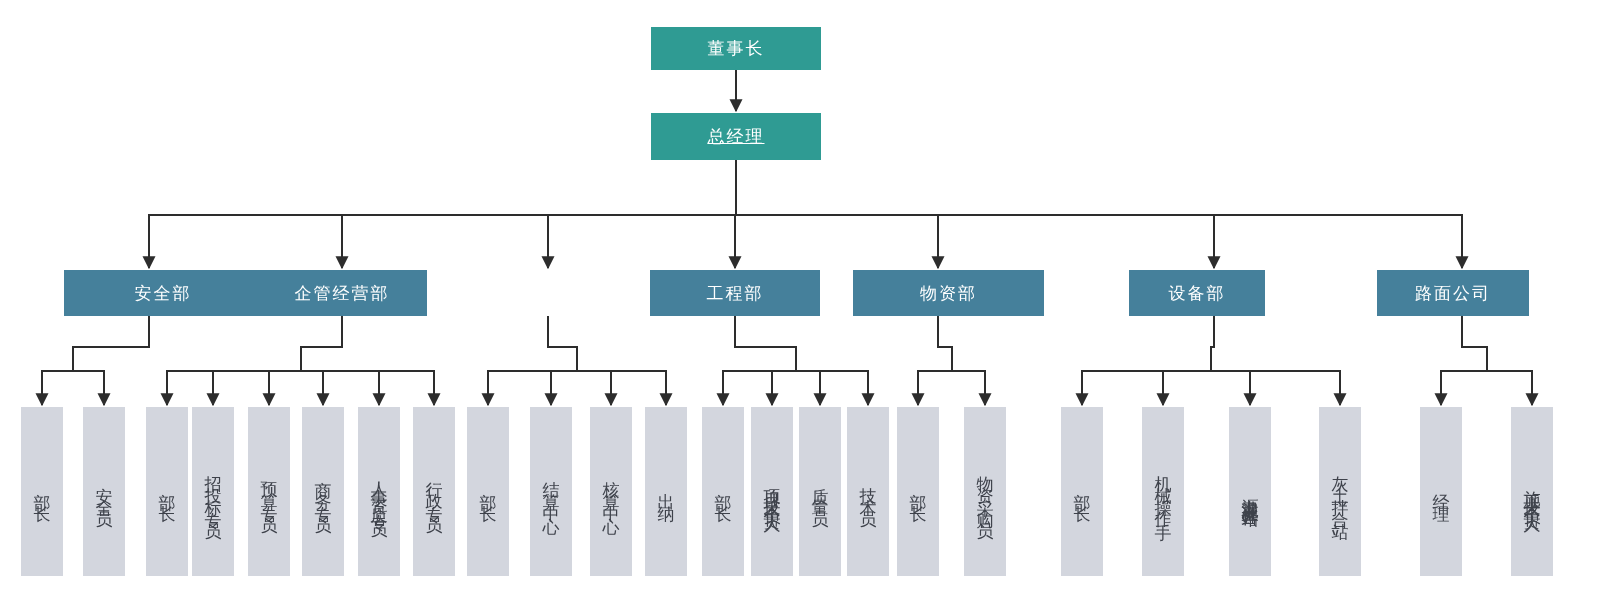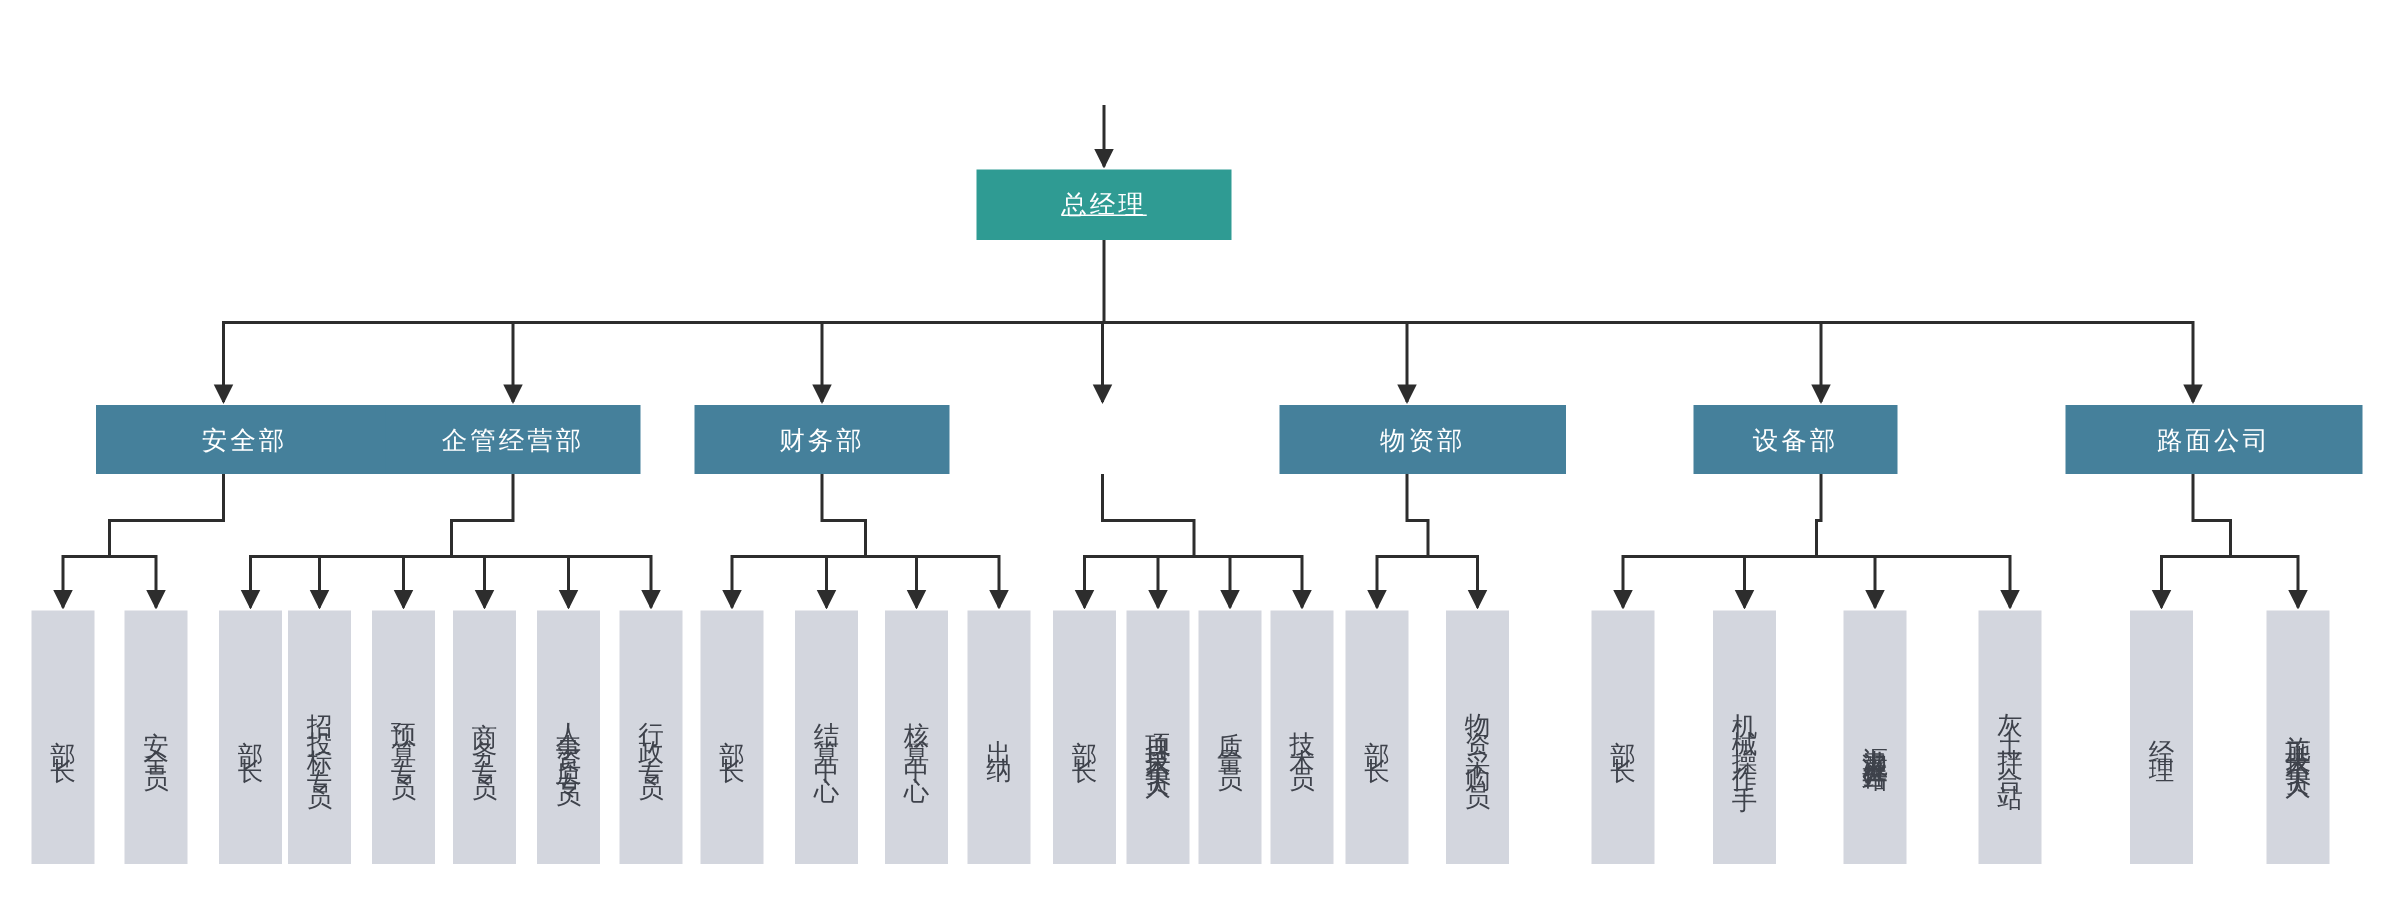--- a/index.html
+++ b/index.html
@@ -105,20 +105,21 @@
         <polyline points="1082,370 1082,405" marker-end="url(#arrowhead)"></polyline>
         <polyline points="1163,370 1163,405" marker-end="url(#arrowhead)"></polyline>
         <polyline points="1250,370 1250,405" marker-end="url(#arrowhead)"></polyline>
         <polyline points="1340,370 1340,405" marker-end="url(#arrowhead)"></polyline>
         <polyline points="1462,316 1462,347 1487,347 1487,372"></polyline>
         <polyline points="1441,371 1532,371"></polyline>
         <polyline points="1441,370 1441,405" marker-end="url(#arrowhead)"></polyline>
         <polyline points="1532,370 1532,405" marker-end="url(#arrowhead)"></polyline>
       </g>
     </svg>
+<div class="node root-node" style="left: 651px; top: 27px; width: 170px; height: 43px;">董事长</div>
     <div class="node root-node" style="left: 651px; top: 113px; width: 170px; height: 47px; text-decoration: underline;">总经理</div>
     <div class="node dept-node" style="left: 64px; top: 270px; width: 198px; height: 46px;">安全部</div>
     <div class="node leaf-node" style="left: 21px; top: 407px; width: 42px; height: 169px;">
       <span style="letter-spacing: 12px;">部长</span>
     </div>
     <div class="node leaf-node" style="left: 83px; top: 407px; width: 42px; height: 169px;">
       <span style="letter-spacing: 12px;">安全员</span>
     </div>
     <div class="node dept-node" style="left: 257px; top: 270px; width: 170px; height: 46px;">企管经营部</div>
     <div class="node leaf-node" style="left: 146px; top: 407px; width: 42px; height: 169px;">
@@ -132,33 +133,33 @@
     </div>
     <div class="node leaf-node" style="left: 302px; top: 407px; width: 42px; height: 169px;">
       <span style="letter-spacing: 12px;">商务专员</span>
     </div>
     <div class="node leaf-node" style="left: 358px; top: 407px; width: 42px; height: 169px;">
       <span style="letter-spacing: 8px;">人事资质专员</span>
     </div>
     <div class="node leaf-node" style="left: 413px; top: 407px; width: 42px; height: 169px;">
       <span style="letter-spacing: 12px;">行政专员</span>
     </div>
-    <div class="node dept-node" style="left: 463px; top: 270px; width: 170px; height: 46px;">财务部</div>
     <div class="node leaf-node" style="left: 467px; top: 407px; width: 42px; height: 169px;">
       <span style="letter-spacing: 12px;">部长</span>
     </div>
     <div class="node leaf-node" style="left: 530px; top: 407px; width: 42px; height: 169px;">
       <span style="letter-spacing: 12px;">结算中心</span>
     </div>
     <div class="node leaf-node" style="left: 590px; top: 407px; width: 42px; height: 169px;">
       <span style="letter-spacing: 12px;">核算中心</span>
     </div>
     <div class="node leaf-node" style="left: 645px; top: 407px; width: 42px; height: 169px;">
       <span style="letter-spacing: 12px;">出纳</span>
     </div>
+    <div class="node dept-node" style="left: 650px; top: 270px; width: 170px; height: 46px;">工程部</div>
     <div class="node leaf-node" style="left: 702px; top: 407px; width: 42px; height: 169px;">
       <span style="letter-spacing: 12px;">部长</span>
     </div>
     <div class="node leaf-node" style="left: 751px; top: 407px; width: 42px; height: 169px;">
       <span style="letter-spacing: 4.42857px;">项目技术负责人</span>
     </div>
     <div class="node leaf-node" style="left: 799px; top: 407px; width: 42px; height: 169px;">
       <span style="letter-spacing: 12px;">质量员</span>
     </div>
     <div class="node leaf-node" style="left: 847px; top: 407px; width: 42px; height: 169px;">
@@ -177,20 +178,20 @@
     </div>
     <div class="node leaf-node" style="left: 1142px; top: 407px; width: 42px; height: 169px;">
       <span style="letter-spacing: 12px;">机械操作手</span>
     </div>
     <div class="node leaf-node" style="left: 1229px; top: 407px; width: 42px; height: 169px;">
       <span style="letter-spacing: 1.75px;">沥青混凝土拌合站</span>
     </div>
     <div class="node leaf-node" style="left: 1319px; top: 407px; width: 42px; height: 169px;">
       <span style="letter-spacing: 12px;">灰土拌合站</span>
     </div>
-    <div class="node dept-node" style="left: 1377px; top: 270px; width: 198px; height: 46px;">路面公司</div>
+    <div class="node dept-node" style="left: 1377px; top: 270px; width: 152px; height: 46px;">路面公司</div>
     <div class="node leaf-node" style="left: 1420px; top: 407px; width: 42px; height: 169px;">
       <span style="letter-spacing: 12px;">经理</span>
     </div>
     <div class="node leaf-node" style="left: 1511px; top: 407px; width: 42px; height: 169px;">
       <span style="letter-spacing: 4.42857px;">施工技术负责人</span>
     </div>
   </div>
 
 </body></html>

